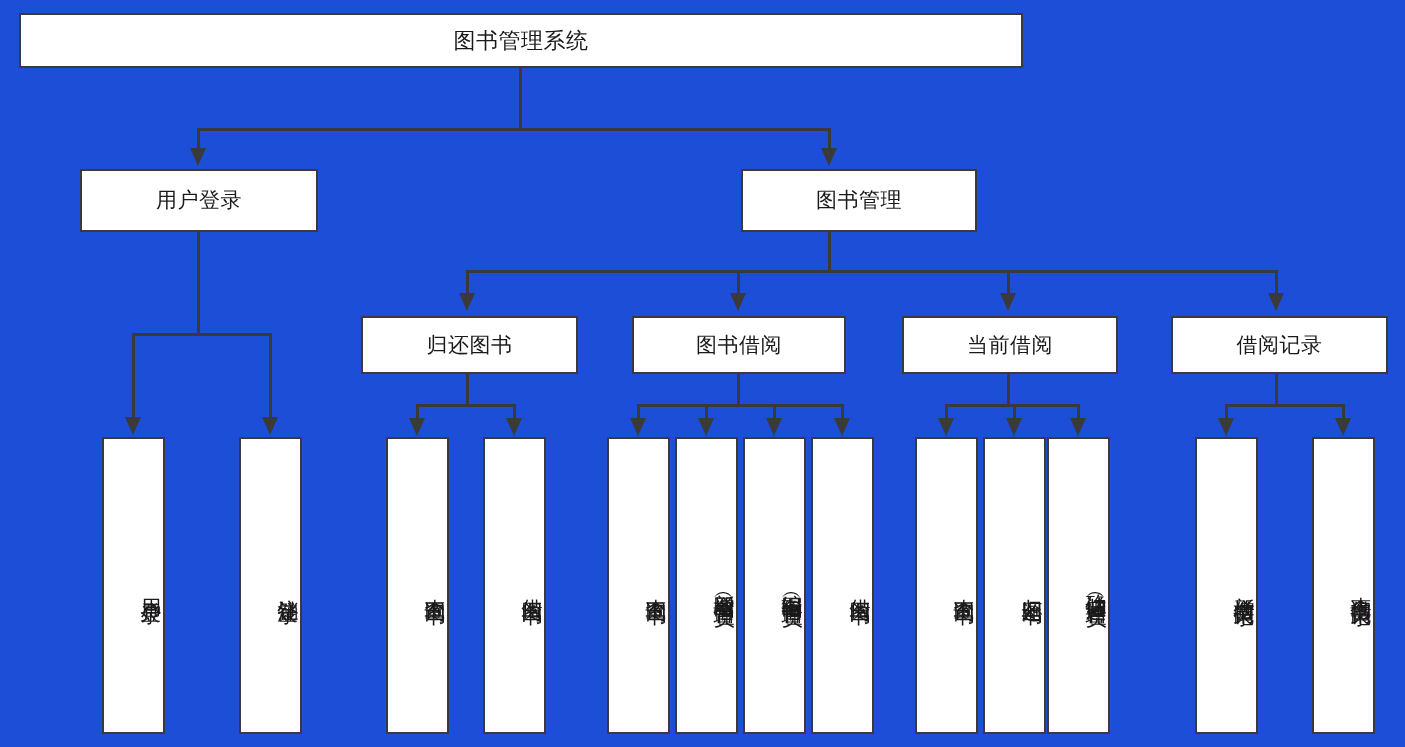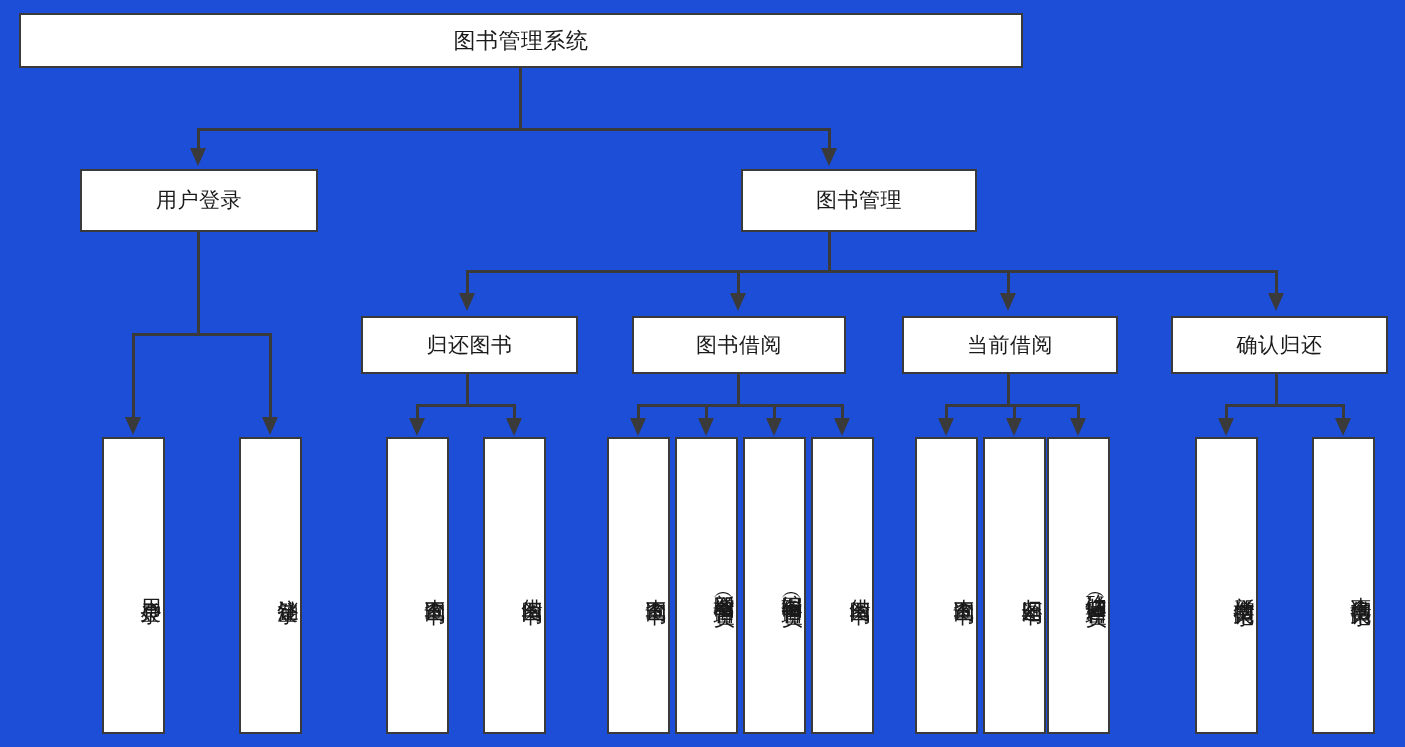--- a/index.html
+++ b/index.html
@@ -128,21 +128,21 @@
   <div class="node node-h" style="left:361px; top:316px; width:217px; height:58px;">
     <span>归还图书</span>
   </div>
   <div class="node node-h" style="left:902px; top:316px; width:216px; height:58px;">
     <span>当前借阅</span>
   </div>
   <div class="node node-h" style="left:632px; top:316px; width:214px; height:58px;">
     <span>图书借阅</span>
   </div>
   <div class="node node-h" style="left:1171px; top:316px; width:217px; height:58px;">
-    <span>确认归还</span>
+    <span>借阅记录</span>
   </div>
 
   <div class="conn vline" style="left:466px; top:374px; height:32px;"></div>
   <div class="conn hline" style="left:416px; top:404px; width:100px;"></div>
   <div class="conn vline" style="left:416px; top:404px; height:16px;"></div>
   <div class="arrow" style="left:409px; top:418px;"></div>
   <div class="conn vline" style="left:513px; top:404px; height:16px;"></div>
   <div class="arrow" style="left:506px; top:418px;"></div>
 
   <div class="conn vline" style="left:737px; top:374px; height:32px;"></div>

